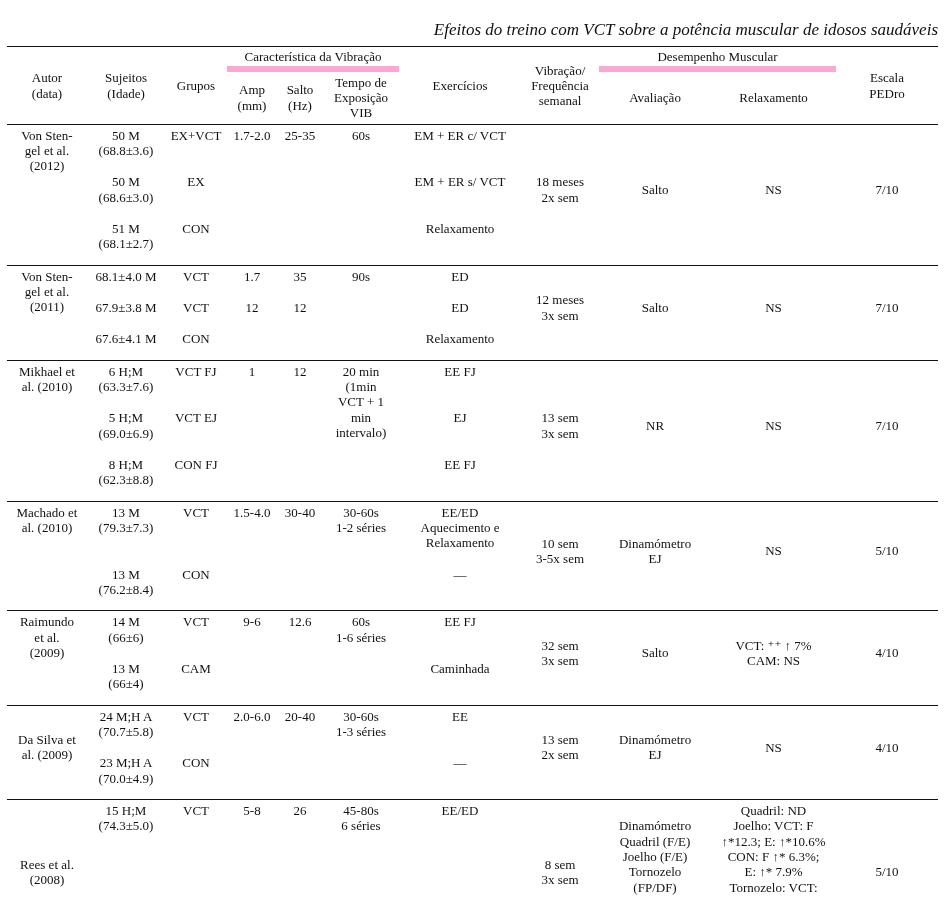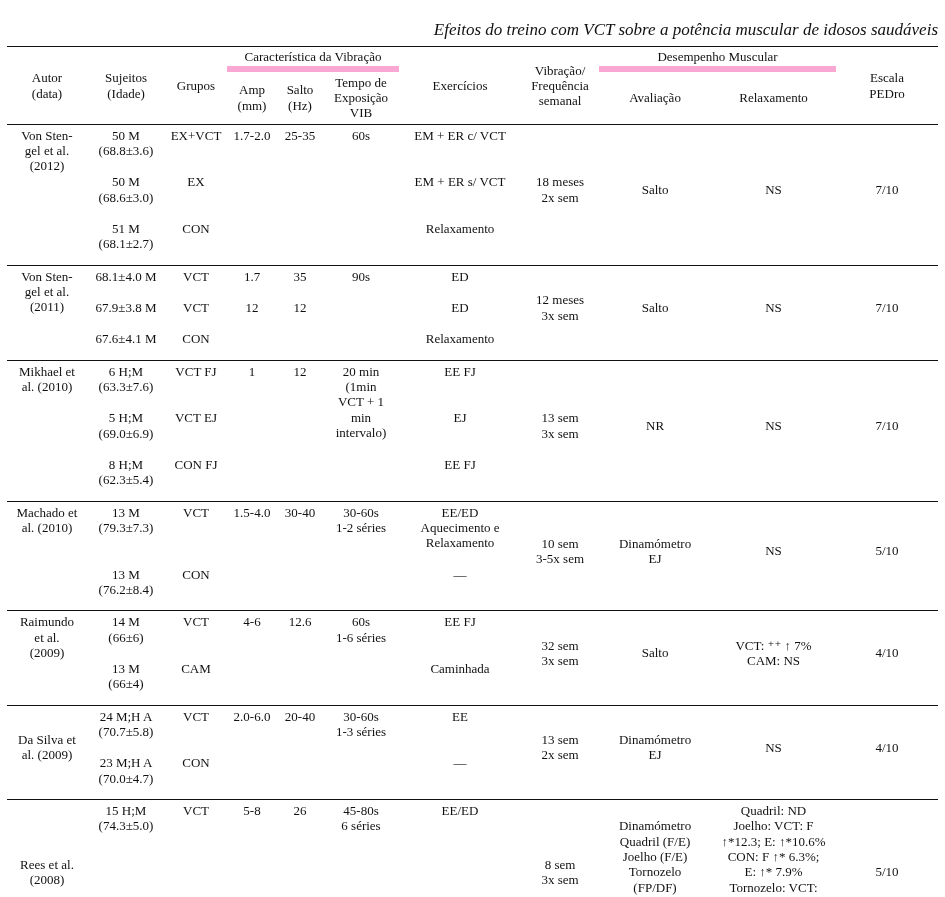--- a/index.html
+++ b/index.html
@@ -212,21 +212,21 @@
       <tr>
         <td>5 H;M
 (69.0±6.9)</td>
         <td>VCT EJ</td>
         <td></td>
         <td></td>
         <td>EJ</td>
       </tr>
       <tr>
         <td>8 H;M
-(62.3±5.4)</td>
+(62.3±8.8)</td>
         <td>CON FJ</td>
         <td></td>
         <td></td>
         <td>EE FJ</td>
       </tr>
     </tbody>
 
     <tbody>
       <tr>
         <td rowspan="2">Machado et
@@ -259,21 +259,21 @@
     </tbody>
 
     <tbody>
       <tr>
         <td rowspan="2">Raimundo
 et al.
 (2009)</td>
         <td>14 M
 (66±6)</td>
         <td>VCT</td>
-        <td>4-6</td>
+        <td>9-6</td>
         <td>12.6</td>
         <td rowspan="2" class="c-tempo">60s
 1-6 séries</td>
         <td>EE FJ</td>
         <td rowspan="2" class="c-block">32 sem
 3x sem</td>
         <td rowspan="2" class="c-block">Salto</td>
         <td rowspan="2" class="c-block">VCT: ⁺⁺ ↑ 7%
 CAM: NS</td>
         <td rowspan="2" class="c-block">4/10</td>
@@ -302,21 +302,21 @@
         <td>EE</td>
         <td rowspan="2" class="c-block">13 sem
 2x sem</td>
         <td rowspan="2" class="c-block">Dinamómetro
 EJ</td>
         <td rowspan="2" class="c-block">NS</td>
         <td rowspan="2" class="c-block">4/10</td>
       </tr>
       <tr>
         <td>23 M;H A
-(70.0±4.7)</td>
+(70.0±4.9)</td>
         <td>CON</td>
         <td></td>
         <td></td>
         <td>—</td>
       </tr>
     </tbody>
 
     <tbody>
       <tr>
         <td rowspan="2" class="va-mid">Rees et al.

